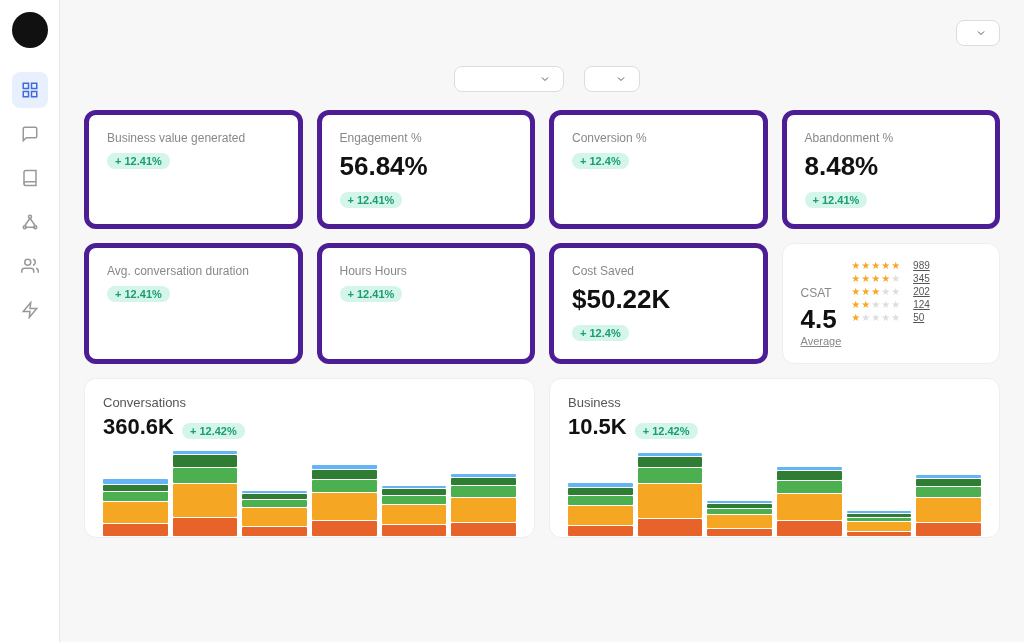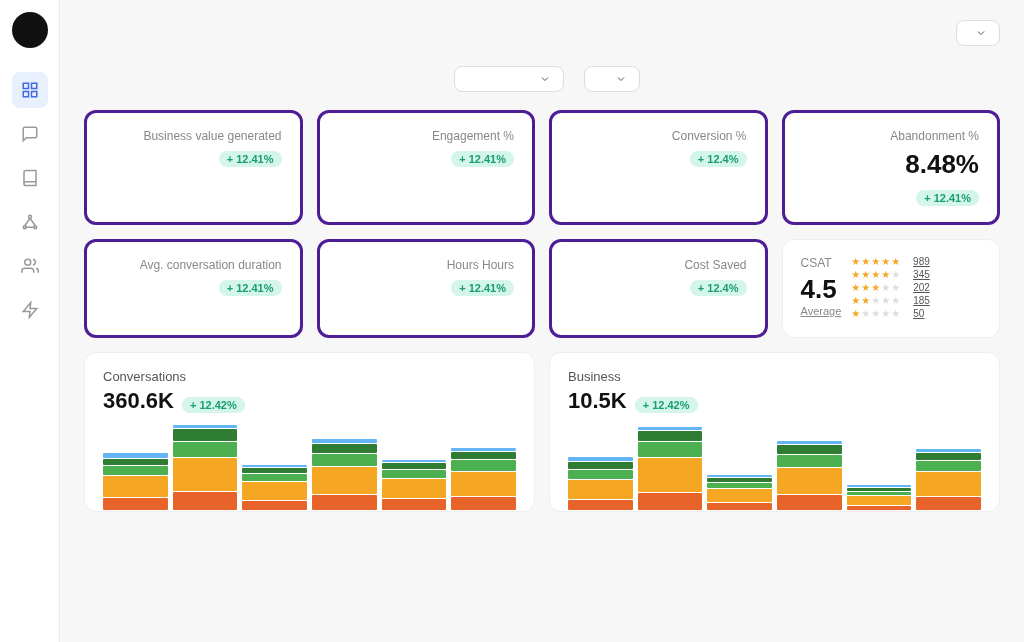--- a/index.html
+++ b/index.html
@@ -120,22 +120,21 @@
     .cards-row {
       display: grid;
       grid-template-columns: repeat(4, 1fr);
       gap: 14px;
       margin-bottom: 14px;
     }
     .card {
       background: #fff;
       border-radius: 12px;
       padding: 16px 18px;
-      border: 3px solid #4c1d95;
-      text-align: right;
+      border: 5px solid #4c1d95;
     }
     .card-label {
       font-size: 12px;
       color: #888;
       margin-bottom: 6px;
     }
     .card-value {
       font-size: 26px;
       font-weight: 700;
       color: #111;
@@ -168,20 +167,21 @@
       gap: 10px;
       align-items: flex-start;
     }
     .csat-left {
       flex-shrink: 0;
     }
     .csat-label {
       font-size: 12px;
       color: #888;
       margin-bottom: 4px;
+      margin-top: 26px;
     }
     .csat-score {
       font-size: 26px;
       font-weight: 700;
       color: #111;
     }
     .csat-avg {
       font-size: 11px;
       color: #888;
       text-decoration: underline;
@@ -340,20 +340,21 @@
     </div>
   </div>
 
   <div class="cards-row" id="kpi-row-1">
       <div class="card">
     <div class="card-label">Business value generated</div>
     <span class="card-badge">+ 12.41%</span>
   </div>
       <div class="card">
     <div class="card-label">Engagement %</div>
+    <div class="card-value">56.84%</div>
     <span class="card-badge">+ 12.41%</span>
   </div>
       <div class="card">
     <div class="card-label">Conversion %</div>
     <span class="card-badge">+ 12.4%</span>
   </div>
       <div class="card">
     <div class="card-label">Abandonment %</div>
     <div class="card-value">8.48%</div>
     <span class="card-badge">+ 12.41%</span>
@@ -365,20 +366,21 @@
   <div class="card">
     <div class="card-label">Avg. conversation duration</div>
     <span class="card-badge">+ 12.41%</span>
   </div>
       <div class="card">
     <div class="card-label">Hours Hours</div>
     <span class="card-badge">+ 12.41%</span>
   </div>
       <div class="card">
     <div class="card-label">Cost Saved</div>
+    <div class="card-value">$50.22K</div>
     <span class="card-badge">+ 12.4%</span>
   </div>
       <div class="csat-card">
   <div class="csat-header">
     <div class="csat-left">
       <div class="csat-label">CSAT</div>
       <div class="csat-score">4.5</div>
       <div class="csat-avg">Average</div>
     </div>
     <div class="csat-right">
@@ -389,21 +391,21 @@
             <div class="star-row">
               <span class="stars">★★★★<span class="star-empty">★</span></span>
               <span class="star-count">345</span>
             </div>
             <div class="star-row">
               <span class="stars">★★★<span class="star-empty">★</span><span class="star-empty">★</span></span>
               <span class="star-count">202</span>
             </div>
             <div class="star-row">
               <span class="stars">★★<span class="star-empty">★</span><span class="star-empty">★</span><span class="star-empty">★</span></span>
-              <span class="star-count">185</span>
+              <span class="star-count">124</span>
             </div>
             <div class="star-row">
               <span class="stars">★<span class="star-empty">★</span><span class="star-empty">★</span><span class="star-empty">★</span><span class="star-empty">★</span></span>
               <span class="star-count">50</span>
             </div>
           </div>
   </div>
 </div>
     </div>
 

